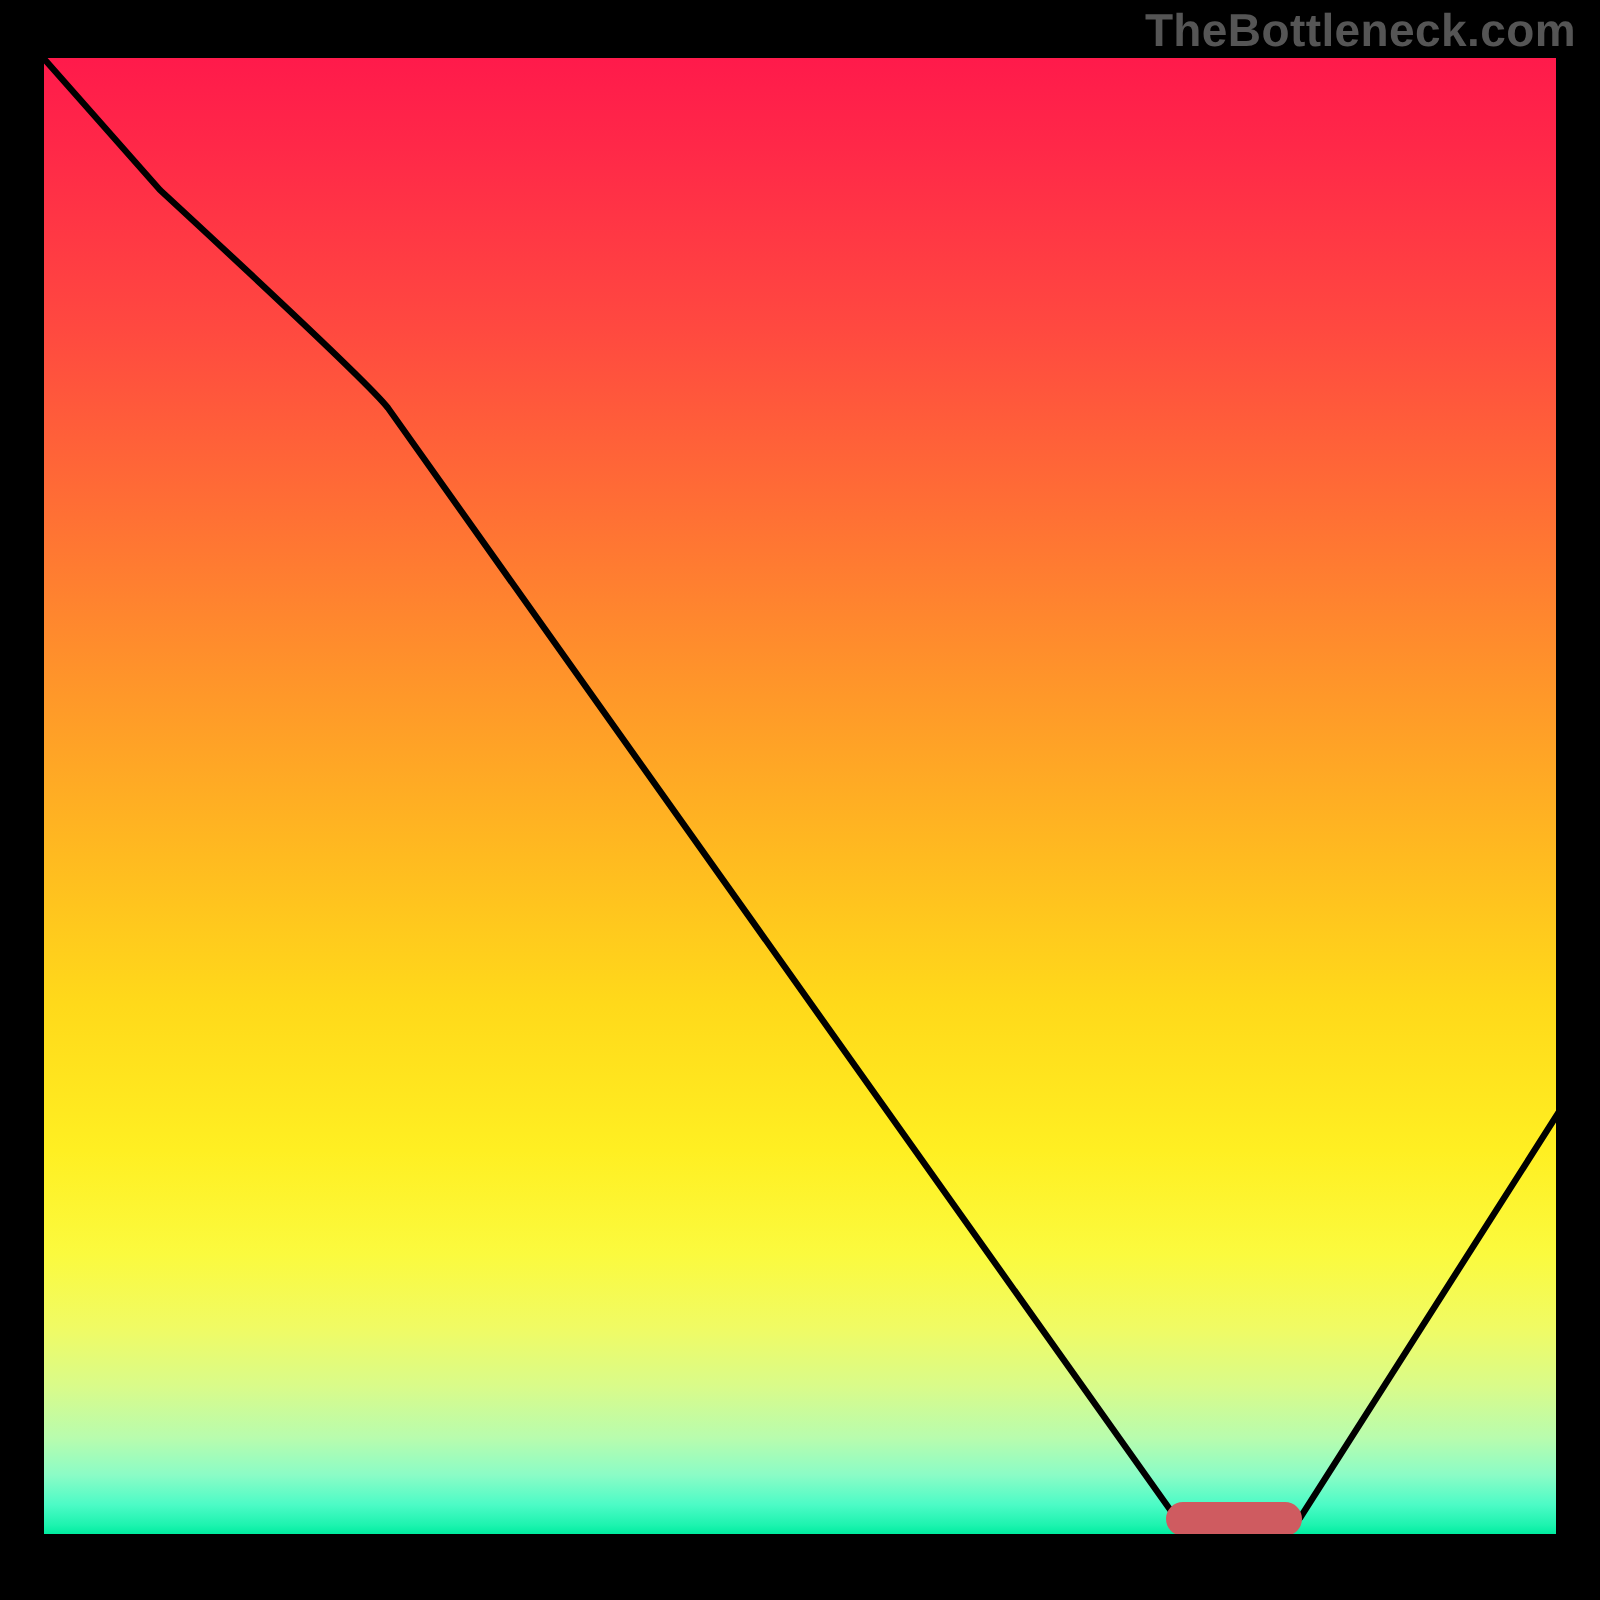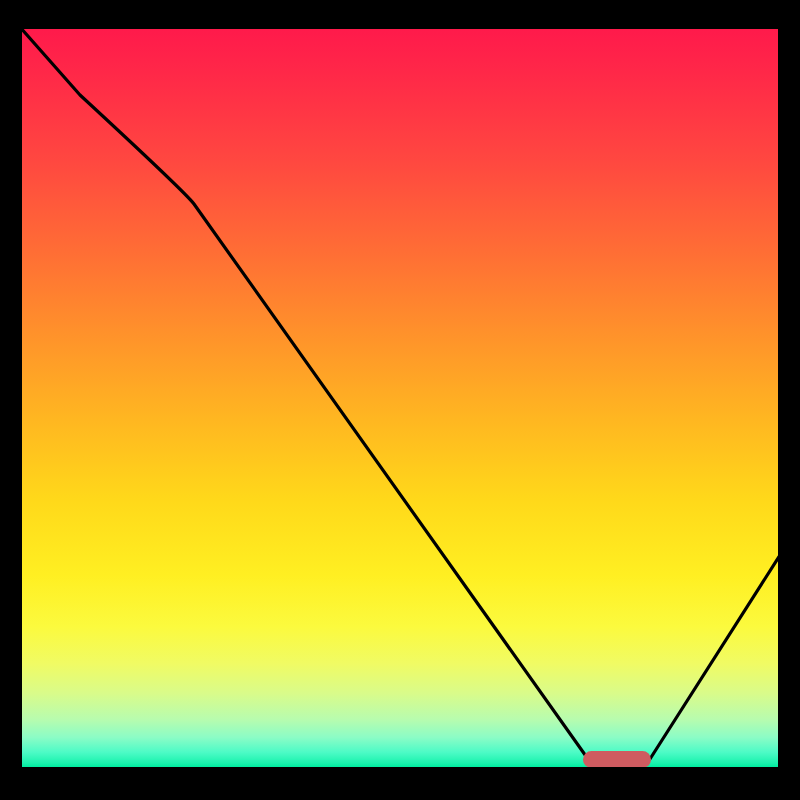--- a/index.html
+++ b/index.html
@@ -62,20 +62,21 @@
     width: 68px; height: 17px;
     background: #cf5b60;
     border-radius: 9px;
   }
 </style>
 </head>
 <body>
 
 <div class="frame">
 
+  <div class="watermark">TheBottleneck.com</div>
 
   <div class="plot">
     <div class="gradient"></div>
 
     <svg class="curve" viewBox="0 0 756 748" preserveAspectRatio="none">
       <path fill="none" stroke="#000" stroke-width="3.2" stroke-linecap="round" stroke-linejoin="round" d="M -3 -3 L 58 66 Q 163 163 172 175 L 566 730 Q 572 738 596 737 Q 622 737 628 730 L 760 523"></path>
     </svg>
 
     <div class="marker" style="left:561px; top:722px;"></div>
 

